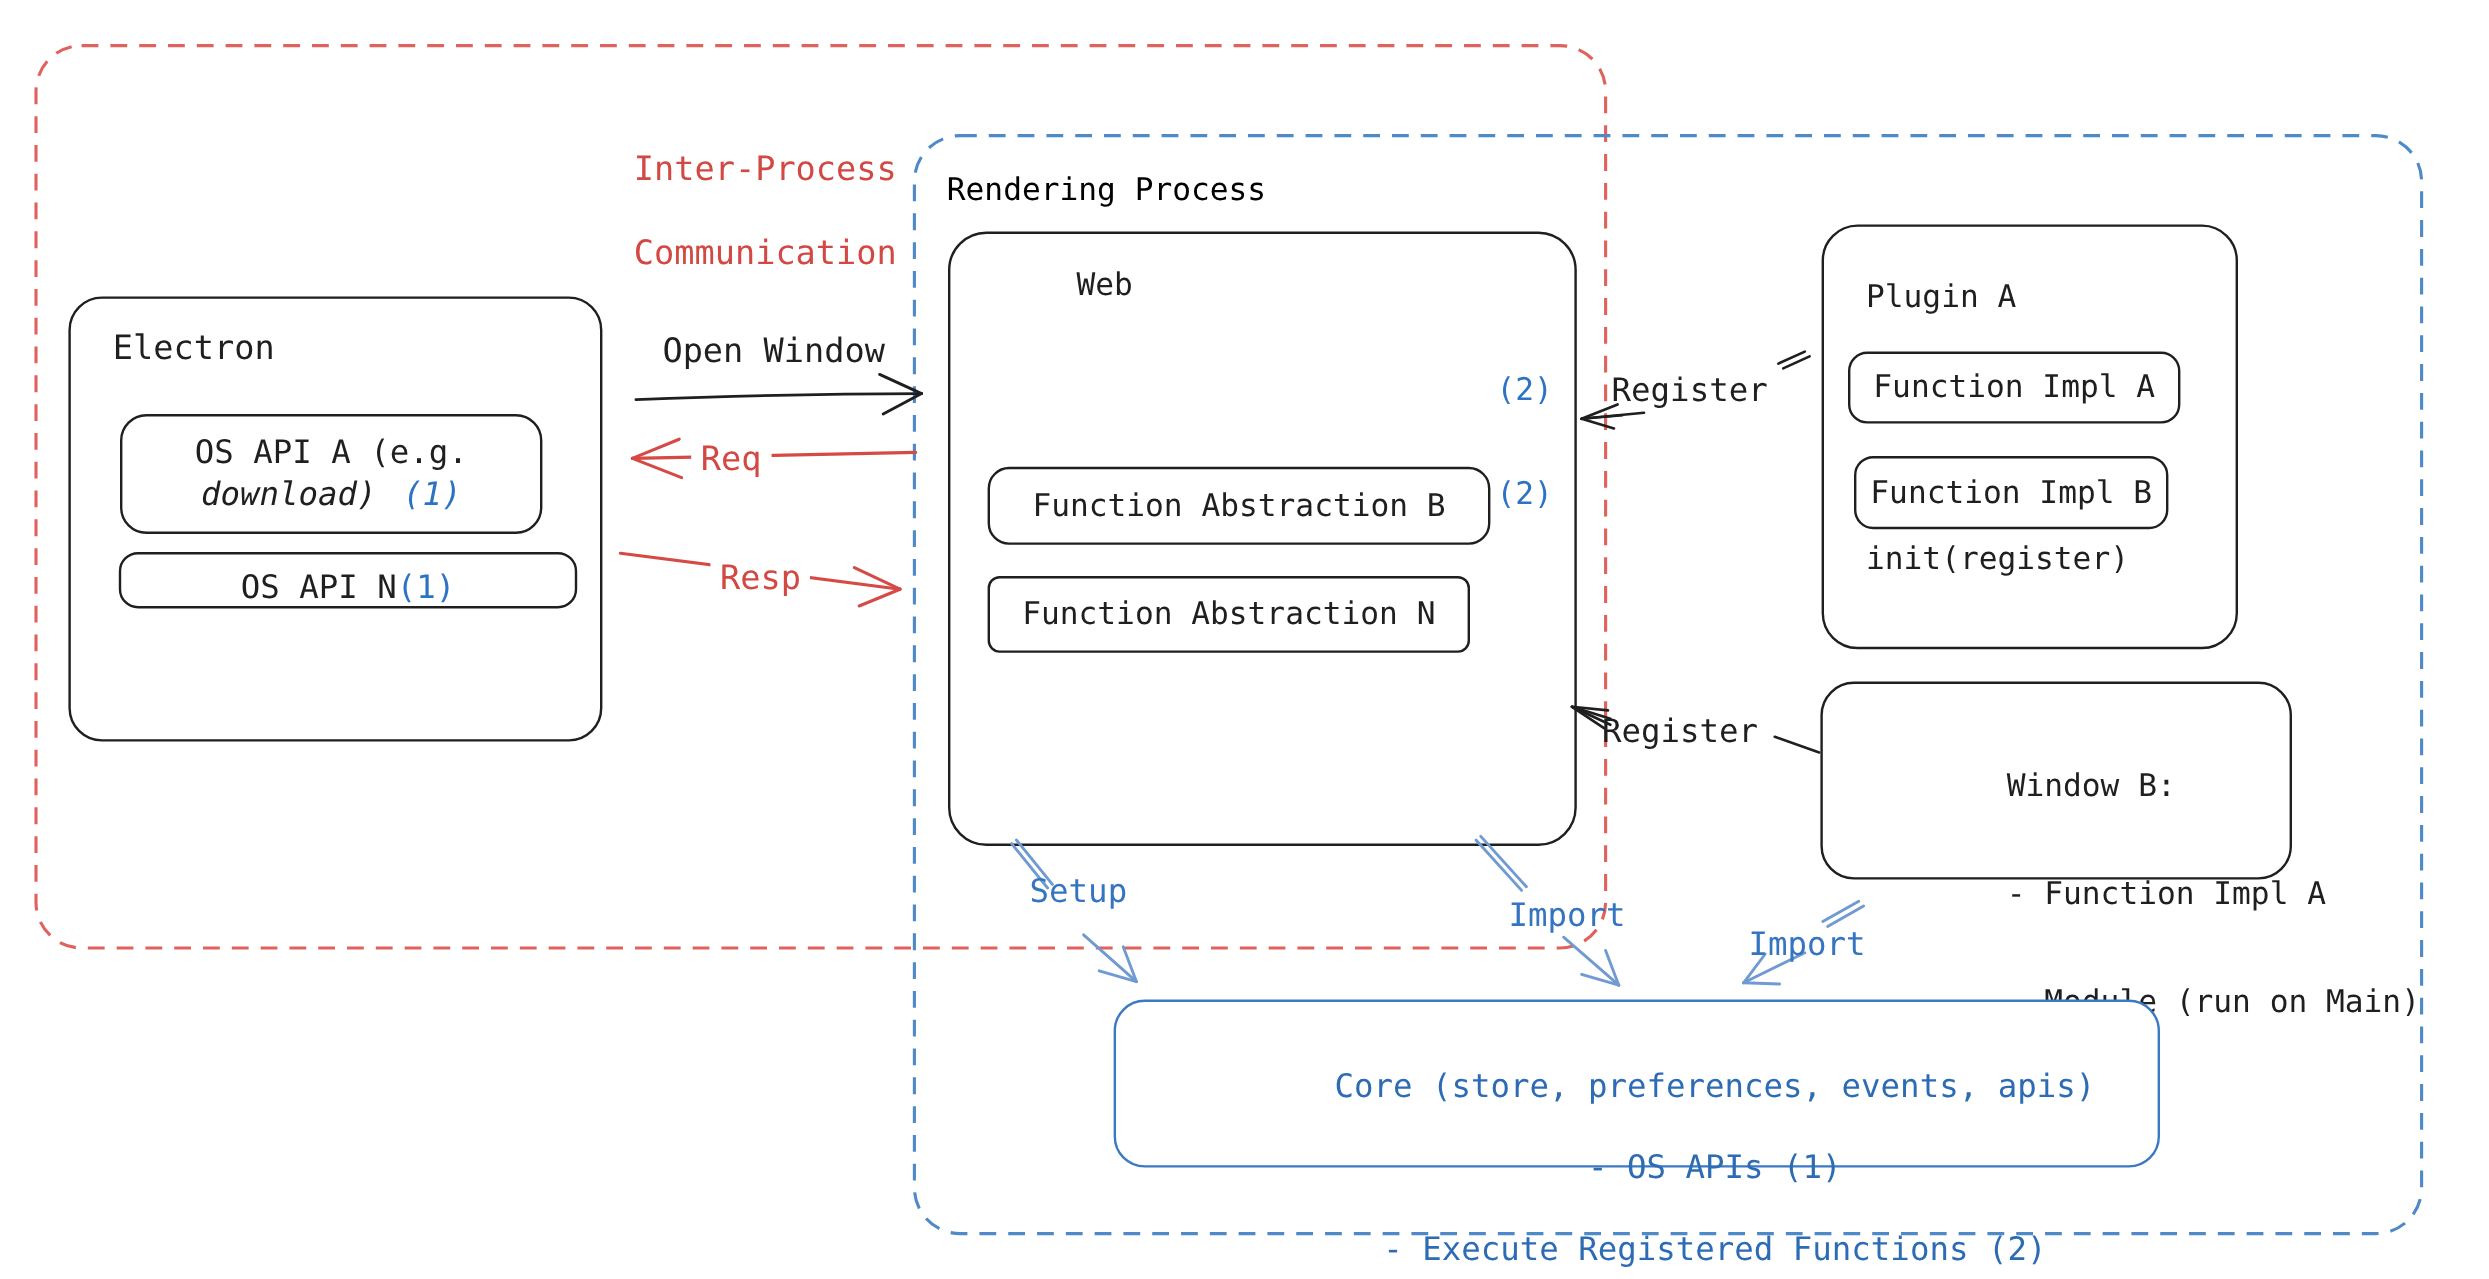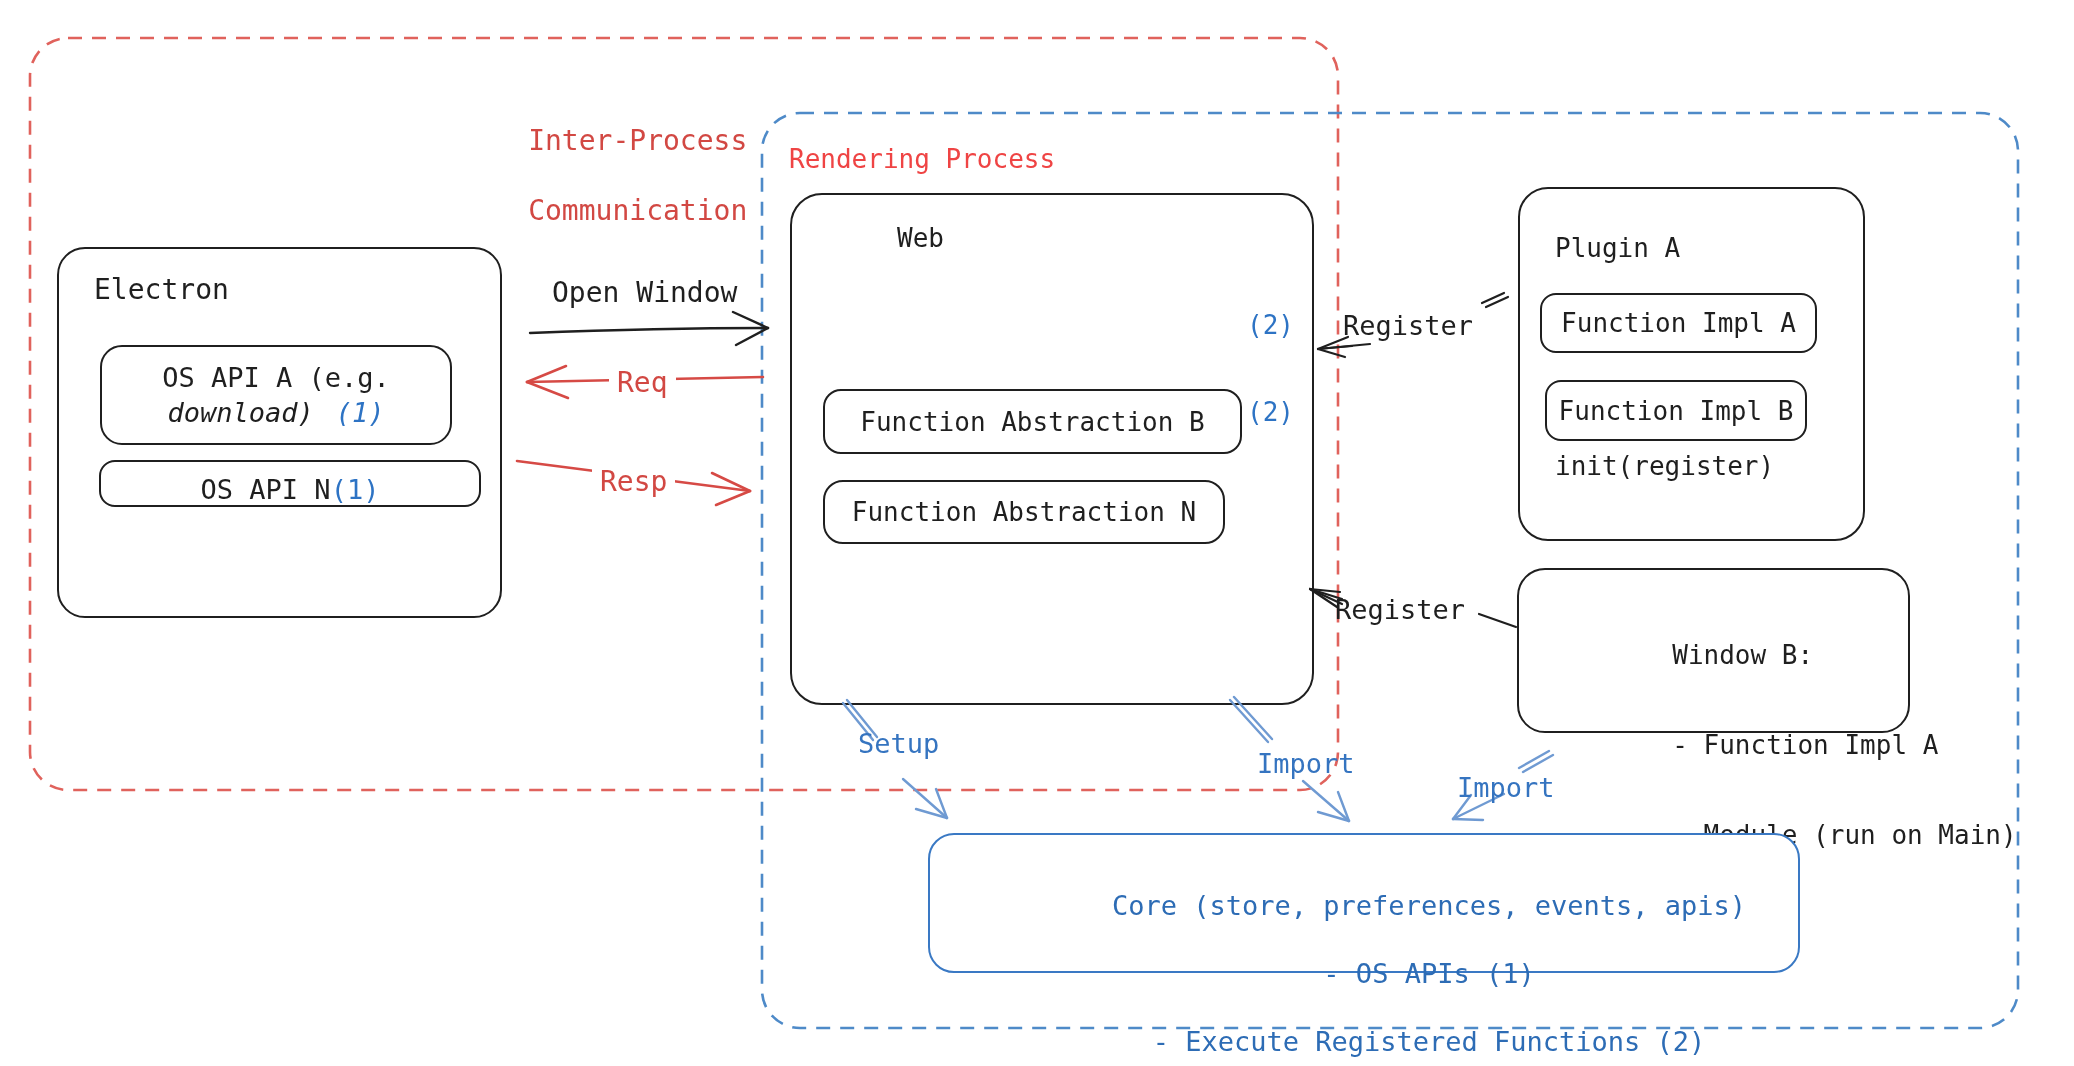--- a/index.html
+++ b/index.html
@@ -21,21 +21,21 @@
     position:absolute;
     background:#ffffff;
     border:2.2px solid #3a79c4;
     box-sizing:border-box;
   }
   .txt{position:absolute;white-space:pre;}
   .f26{font-size:26px;}
   .f27{font-size:27px;}
   .f28{font-size:28px;}
   .red-text{color:#d24843;}
-  .blue-text{color:#ef4444;text-align:right;}
+  .blue-text{color:#000000;text-align:right;}
   .badge{color:#2d73c4;}
   .core-text{color:#2d6cb5;}
   .arrow-label-blue{color:#3574c0;}
   .center-flex{display:flex;align-items:center;justify-content:center;}
   .whitebg{background:#ffffff;padding:0 8px;z-index:30;}
   svg.overlay{position:absolute;left:0;top:0;z-index:10;pointer-events:none;}
   .labels{z-index:20;}
   .boxes{z-index:5;}
 </style>
 </head>
@@ -65,21 +65,21 @@
     <div class="box" style="left:790px;top:193px;width:524px;height:512px;border-radius:32px;">
       <div class="txt f26" style="left:105px;top:28px;">Web</div>
 
       <div class="txt f26 badge" style="left:455px;top:115px;">(2)</div>
 
       <div class="box center-flex" style="left:31px;top:194px;width:419px;height:65px;border-radius:18px;">
         <span class="f26">Function Abstraction B</span>
       </div>
       <div class="txt f26 badge" style="left:455px;top:202px;">(2)</div>
 
-      <div class="box center-flex" style="left:31px;top:285px;width:402px;height:64px;border-radius:20px;">
+      <div class="box center-flex" style="left:31px;top:285px;width:402px;height:64px;border-radius:10px;">
         <span class="f26">Function Abstraction N</span>
       </div>
 
     </div>
 
     <div class="box" style="left:1518px;top:163px;width:347px;height:354px;border-radius:30px;margin-top:24px;">
       <div class="txt f26" style="left:35px;top:44px;">Plugin A</div>
 
       <div class="box center-flex" style="left:20px;top:104px;width:277px;height:60px;border-radius:16px;">
         <span class="f26">Function Impl A</span>
@@ -180,21 +180,21 @@
 
     <div class="txt f28 red-text" style="left:427px;top:88px;line-height:35px;z-index:20;">
       <span>Inter-Process</span><br>
       <span>Communication</span>
     </div>
 
     <div class="txt f26 blue-text" style="left:789px;top:144px;z-index:20;">Rendering Process</div>
 
     <div class="txt f28" style="left:552px;top:276px;z-index:20;">Open Window</div>
 
-    <div class="txt f28 red-text whitebg" style="left:609px;top:366px;text-align:right;">Req</div>
+    <div class="txt f28 red-text whitebg" style="left:576px;top:366px;text-align:right;">Req</div>
 
     <div class="txt f28 red-text whitebg" style="left:592px;top:465px;">Resp</div>
 
     <div class="txt f27" style="left:1343px;top:310px;z-index:20;">Register</div>
 
     <div class="txt f27" style="left:1335px;top:594px;z-index:20;">Register</div>
 
     <div class="txt f27 arrow-label-blue" style="left:858px;top:728px;z-index:20;">Setup</div>
 
     <div class="txt f27 arrow-label-blue" style="left:1257px;top:748px;z-index:20;">Import</div>

